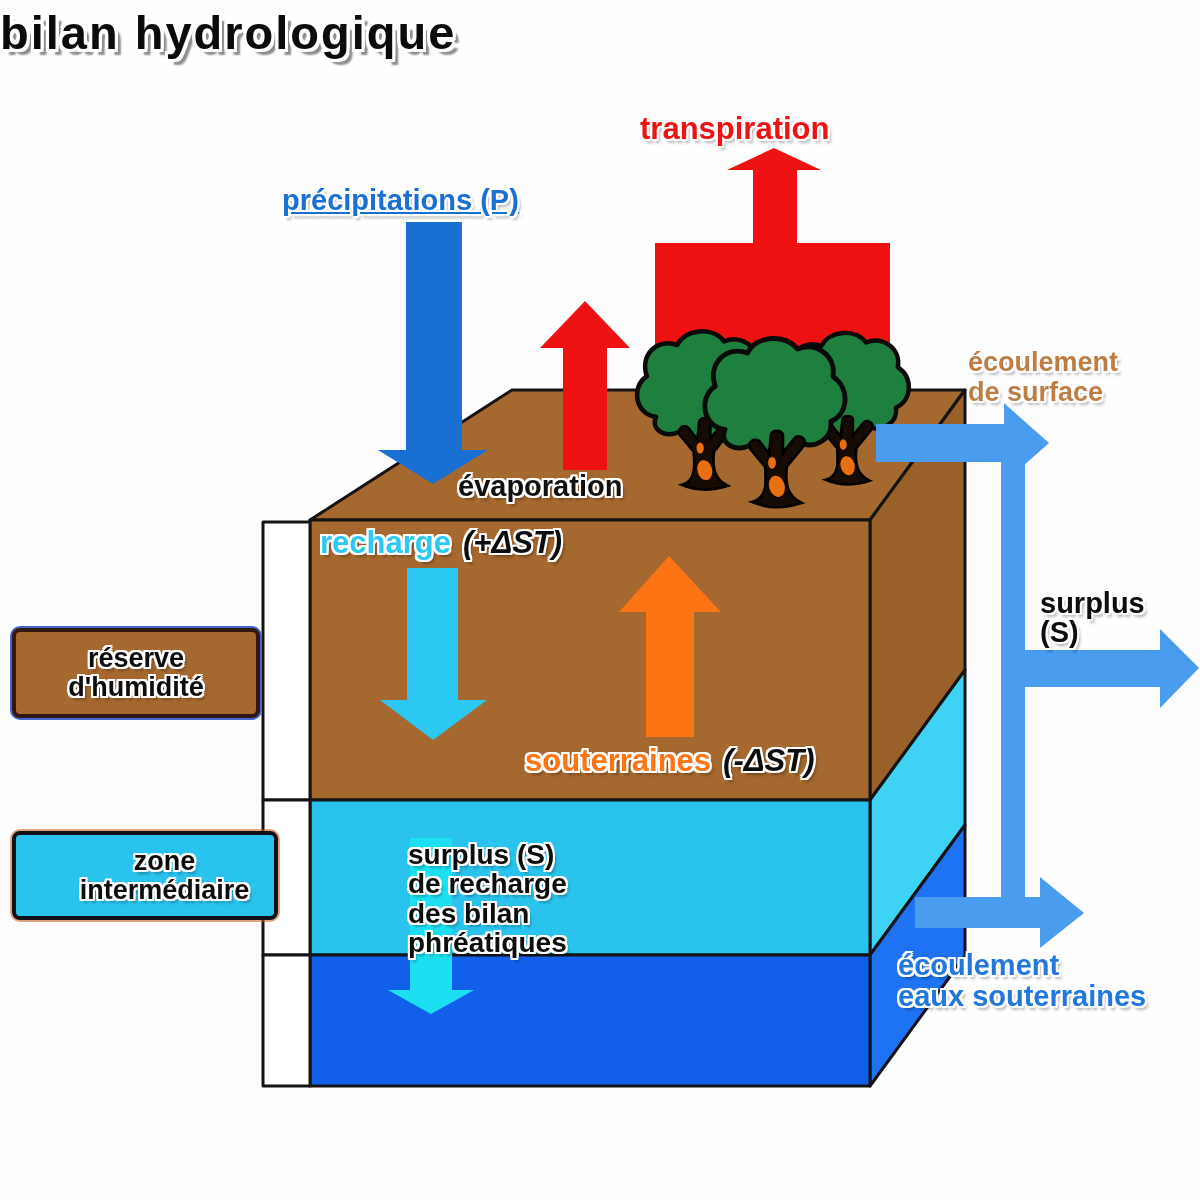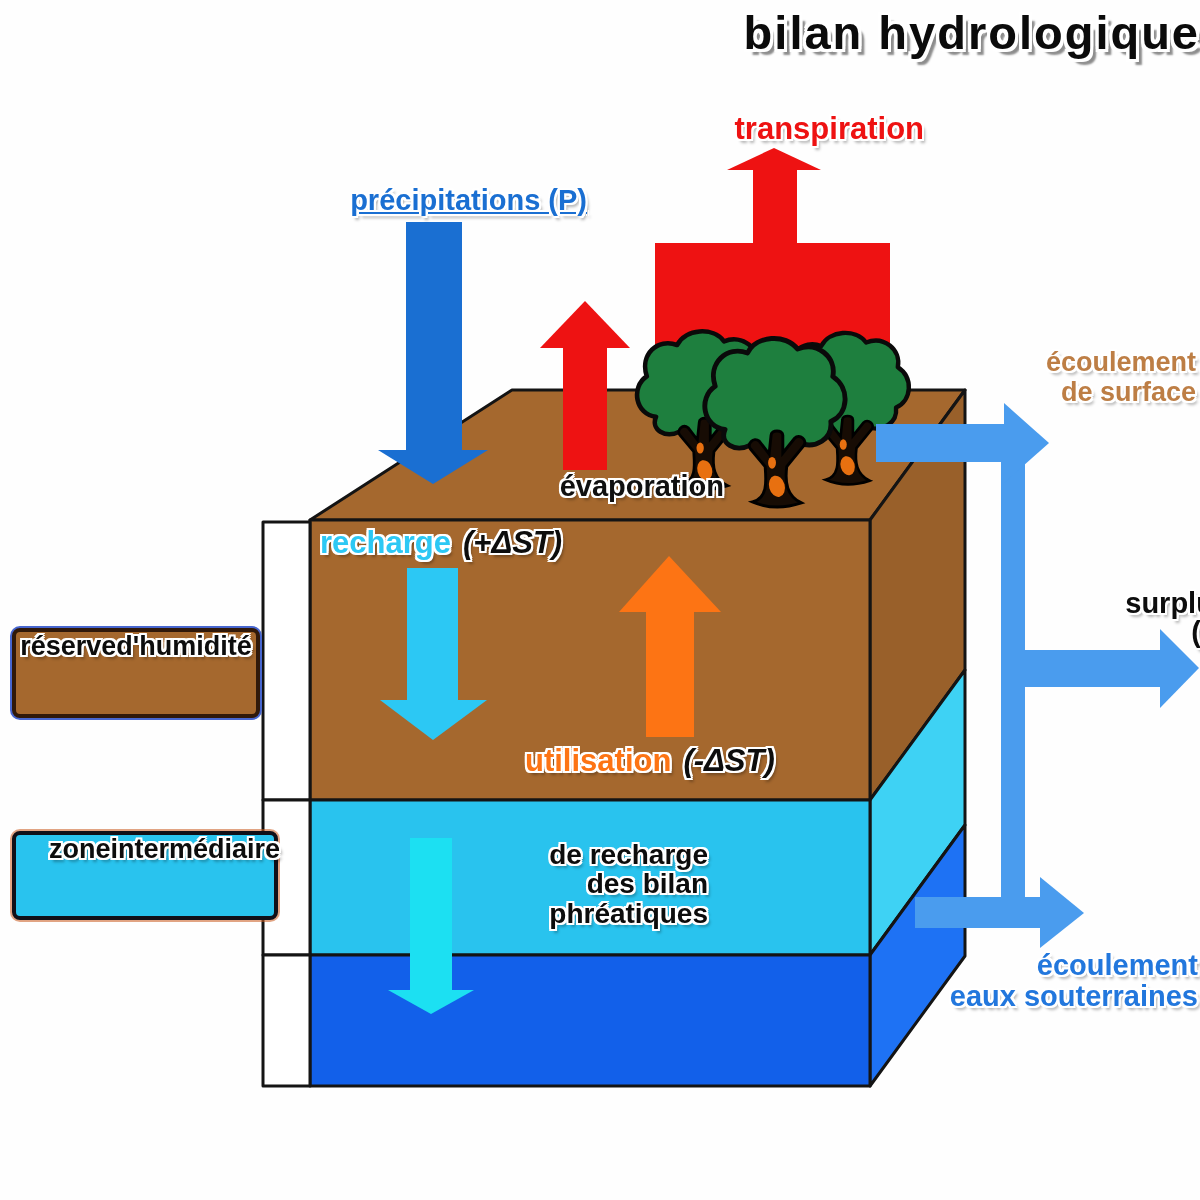--- a/index.html
+++ b/index.html
@@ -20,37 +20,37 @@
   .f-cyan-s{fill:var(--cyan-side,#3ed2f4);}
   .f-blue{fill:var(--blue-face,#1260ea);}
   .f-blue-s{fill:var(--blue-side,#1e72f4);}
   .f-white{fill:#ffffff;}
   .f-green{fill:var(--tree-green,#1e7f3e);}
   .f-trunk{fill:#170c04;}
   .f-torange{fill:#e87010;}
   .sk{stroke:#141414;stroke-width:3;stroke-linejoin:round;}
   .sk5{stroke:#0a0a0a;stroke-width:5;stroke-linejoin:round;}
 
-  .lbl{position:absolute;font-weight:700;text-align:right;line-height:1.07;white-space:nowrap;}
+  .lbl{position:absolute;font-weight:700;text-align:left;line-height:1.07;white-space:nowrap;}
   .ow{text-shadow:2px 0 0 #fff,-2px 0 0 #fff,0 2px 0 #fff,0 -2px 0 #fff,
         2px 2px 0 #fff,-2px -2px 0 #fff,2px -2px 0 #fff,-2px 2px 0 #fff,
         3px 4px 3px rgba(0,0,0,.30);}
   .title{left:0;right:0;top:8px;font-size:47px;letter-spacing:2px;color:#0b0b0b;
          text-shadow:3px 0 0 #fff,-3px 0 0 #fff,0 3px 0 #fff,0 -3px 0 #fff,
          3px 3px 0 #fff,-3px -3px 0 #fff,3px -3px 0 #fff,-3px 3px 0 #fff,
          6px 6px 2px rgba(0,0,0,.45);}
   .navy-ow{text-shadow:2px 0 0 #16418f,-2px 0 0 #16418f,0 2px 0 #16418f,0 -2px 0 #16418f,
         2px 2px 0 #16418f,-2px -2px 0 #16418f,2px -2px 0 #16418f,-2px 2px 0 #16418f;}
 
   .delta{color:#0d0d0d;font-style:italic;margin-left:12px;}
   .recharge-txt{color:var(--recharge-cyan,#2cc8f4);}
   .utilisation-txt{color:var(--orange,#fd7414);}
 
-  .layer-box{position:absolute;display:flex;justify-content:center;
-      border-radius:8px;font-weight:700;font-size:27px;color:#0d0d0d;
+  .layer-box{position:absolute;display:flex;flex-direction:column;justify-content:center;
+      align-items:center;border-radius:8px;font-weight:700;font-size:27px;color:#0d0d0d;
       line-height:1.07;}
   .box-brown{background:var(--brown-face,#a5682e);border:4px solid #30190a;box-shadow:0 0 0 2px #4766cf;}
   .box-cyan{background:var(--cyan-face,#29c3ee);border:4px solid #101018;box-shadow:0 0 0 2px rgba(200,90,30,.55);}
   .box-blue{background:var(--blue-face,#1260ea);border:4px solid #101018;box-shadow:0 0 0 2px rgba(200,90,30,.55);}
 </style>
 </head>
 <body>
 
 <div id="stage">
 
@@ -134,55 +134,56 @@
     </g>
 
     <g class="f-bcyan">
       <rect x="410" y="838" width="42" height="154"></rect>
       <polygon points="388,990 474,990 431,1014"></polygon>
     </g>
   </svg>
 
   <div class="lbl title">bilan hydrologique</div>
 
-  <div class="lbl ow" style="left:654px;top:112px;width:270px;font-size:31px;color:var(--red,#ee1212);">transpiration</div>
+  <div class="lbl ow" style="left:640px;top:112px;width:270px;font-size:31px;color:var(--red,#ee1212);">transpiration</div>
 
   <div class="lbl ow" style="left:282px;top:185px;width:305px;font-size:29px;color:var(--precip-blue,#1a6fd2);text-decoration:underline;">précipitations (P)</div>
 
   <div class="lbl ow" style="left:968px;top:347px;width:228px;font-size:27px;line-height:1.12;color:var(--surface-label,#bd7e45);">
     <div>écoulement</div>
     <div>de surface</div>
   </div>
 
-  <div class="lbl ow" style="left:474px;top:471px;width:250px;font-size:29px;color:#101010;">évaporation</div>
+  <div class="lbl ow" style="left:458px;top:471px;width:250px;font-size:29px;color:#101010;">évaporation</div>
 
   <div class="lbl ow" style="left:320px;top:526px;font-size:31px;text-align:center;">
     <span class="recharge-txt">recharge</span><span class="delta">(+ΔST)</span>
   </div>
 
   <div class="layer-box box-brown ow" style="left:12px;top:628px;width:240px;height:82px;">
     <div>réserve</div>
     <div>d'humidité</div>
   </div>
 
   <div class="lbl ow" style="left:1040px;top:589px;width:190px;font-size:29px;color:#0d0d0d;line-height:1.0;">
     <div>surplus</div>
     <div>(S)</div>
   </div>
 
   <div class="lbl ow" style="left:525px;top:744px;font-size:31px;text-align:left;">
-    <span class="utilisation-txt">utilisation</span><span class="delta">(-ΔST)</span>
+    <span class="utilisation-txt">souterraines</span><span class="delta">(-ΔST)</span>
   </div>
 
   <div class="layer-box box-cyan ow" style="left:12px;top:831px;width:219px;height:81px;padding-left:39px;">
     <div>zone</div>
     <div>intermédiaire</div>
   </div>
 
   <div class="lbl ow" style="left:408px;top:840px;width:300px;font-size:28px;color:#0c0c0c;line-height:1.045;">
+    <div>surplus (S)</div>
     <div>de recharge</div>
     <div>des bilan</div>
     <div>phréatiques</div>
   </div>
 
 
   <div class="lbl ow" style="left:898px;top:950px;width:300px;font-size:29px;line-height:1.06;color:var(--groundwater-label,#2277dd);">
     <div>écoulement</div>
     <div>eaux souterraines</div>
   </div>

